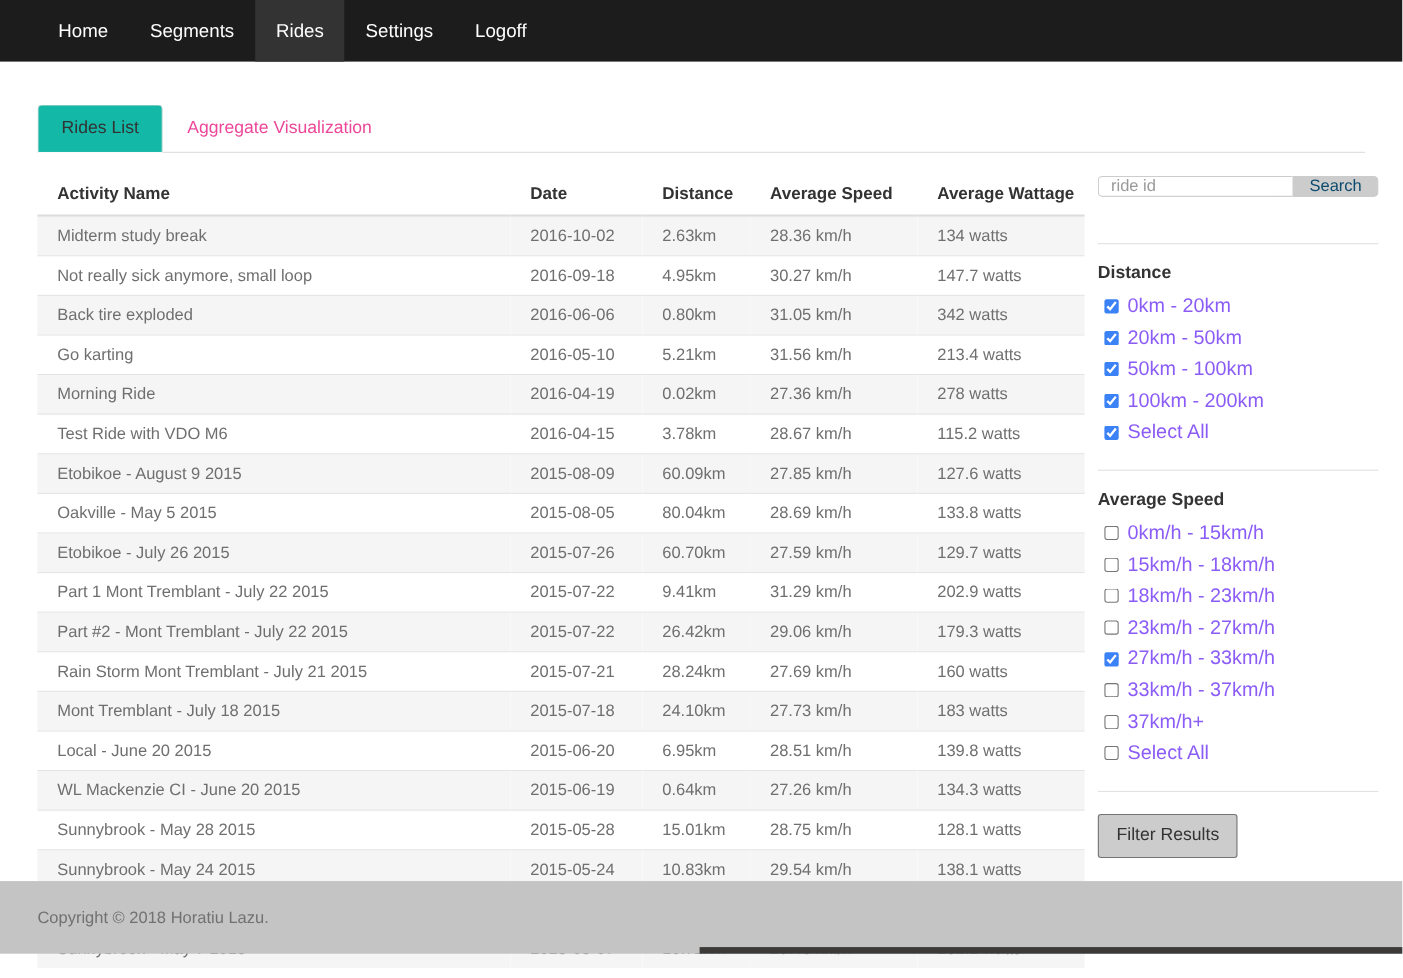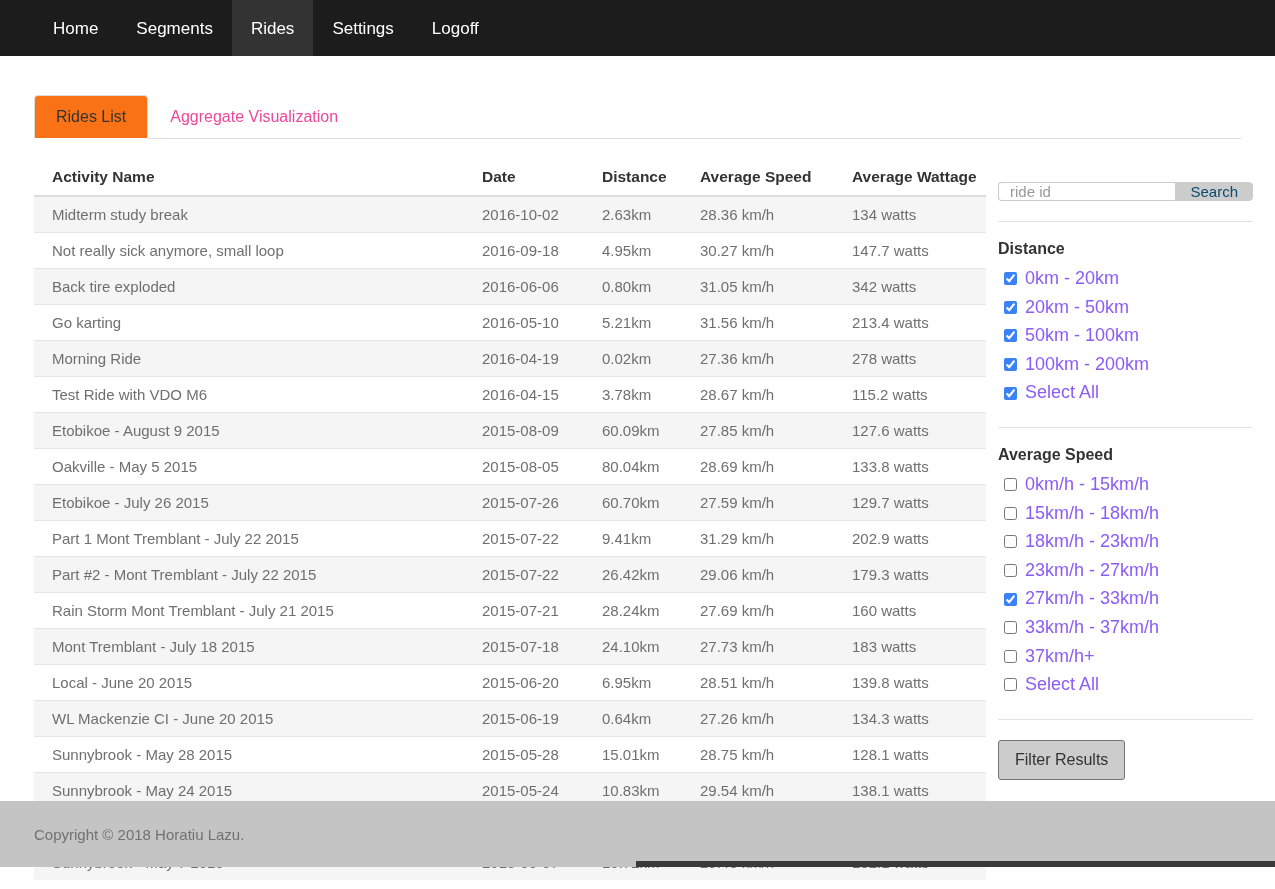--- a/index.html
+++ b/index.html
@@ -56,21 +56,21 @@
     cursor: pointer;
     position: relative;
     top: 1px;
     color: #ec4899;
     border: 1px solid transparent;
     border-radius: 4px 4px 0 0;
     white-space: nowrap;
   }
   .tab.active {
     color: #333333;
-    background: #f97316;
+    background: #14b8a6;
     border-color: #dddddd #dddddd #ffffff;
   }
 
   
   .content {
     display: flex;
     align-items: flex-start;
     margin-top: 21px;
   }
   .table-wrap { width: 952px; flex: none; }
@@ -104,21 +104,21 @@
   table.rides tbody tr:nth-child(odd) { background: #f5f5f5; }
   table.rides tbody tr:nth-child(even) { background: #ffffff; }
 
   col.c-name { width: 430px; }
   col.c-date { width: 120px; }
   col.c-dist { width: 98px; }
   col.c-spd  { width: 152px; }
   col.c-watt { width: 152px; }
 
   
-  .input-group { display: flex; align-items: flex-end; height: 41px; }
+  .input-group { display: flex; align-items: flex-start; height: 41px; }
   .search-input {
     flex: 1 1 auto;
     min-width: 0;
     border: 1px solid #cccccc;
     border-right: none;
     border-radius: 4px 0 0 4px;
     font-size: 15px;
     font-family: "Liberation Sans", sans-serif;
     padding: 0 11px;
     color: #555555;

